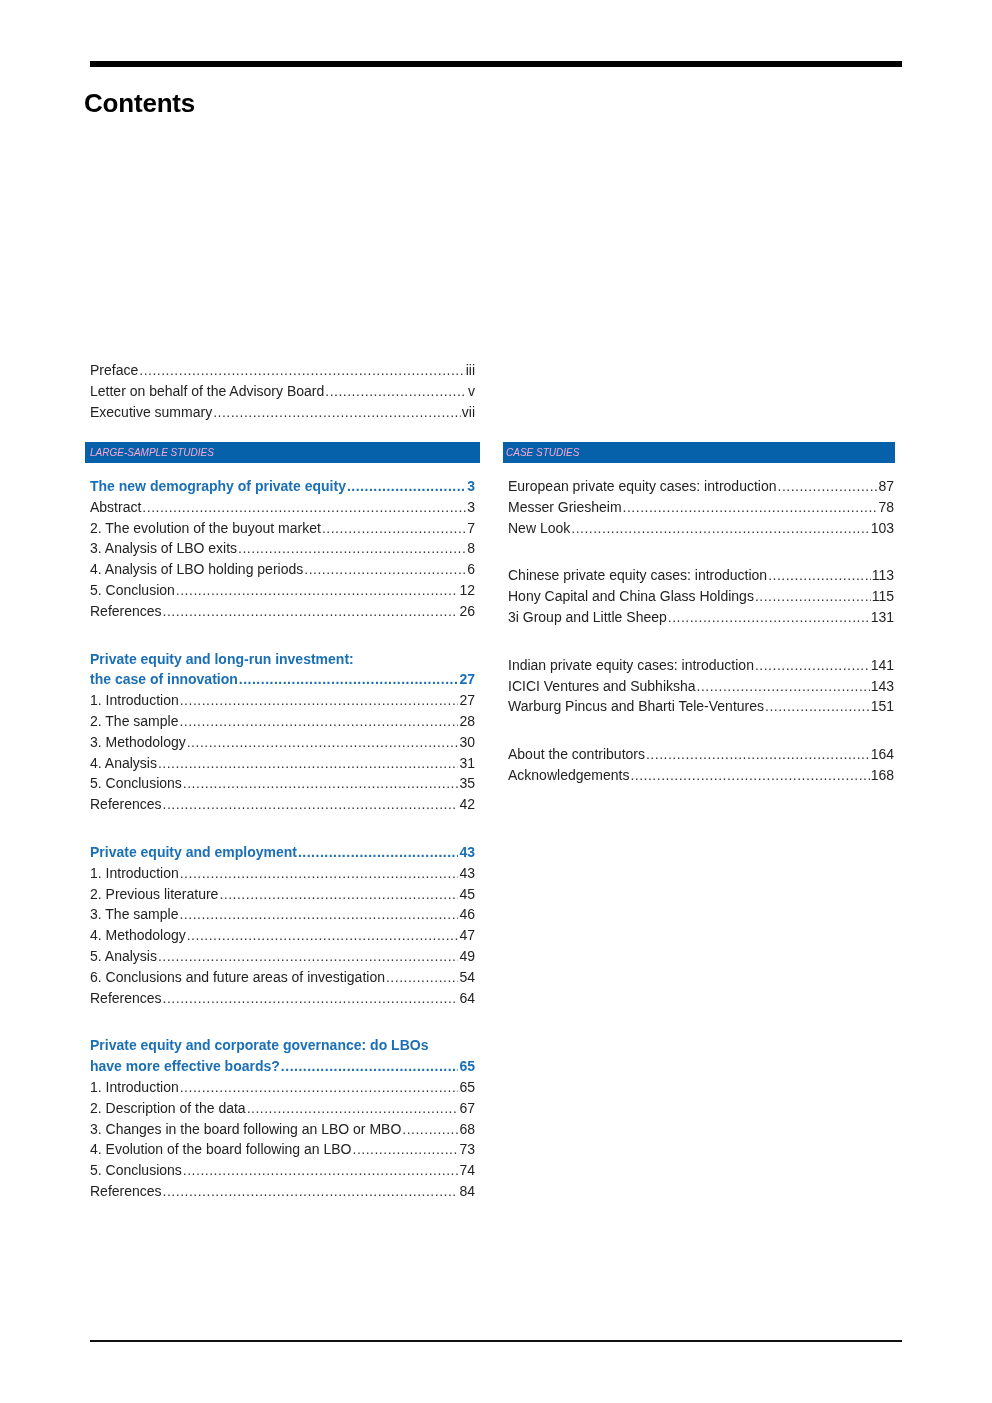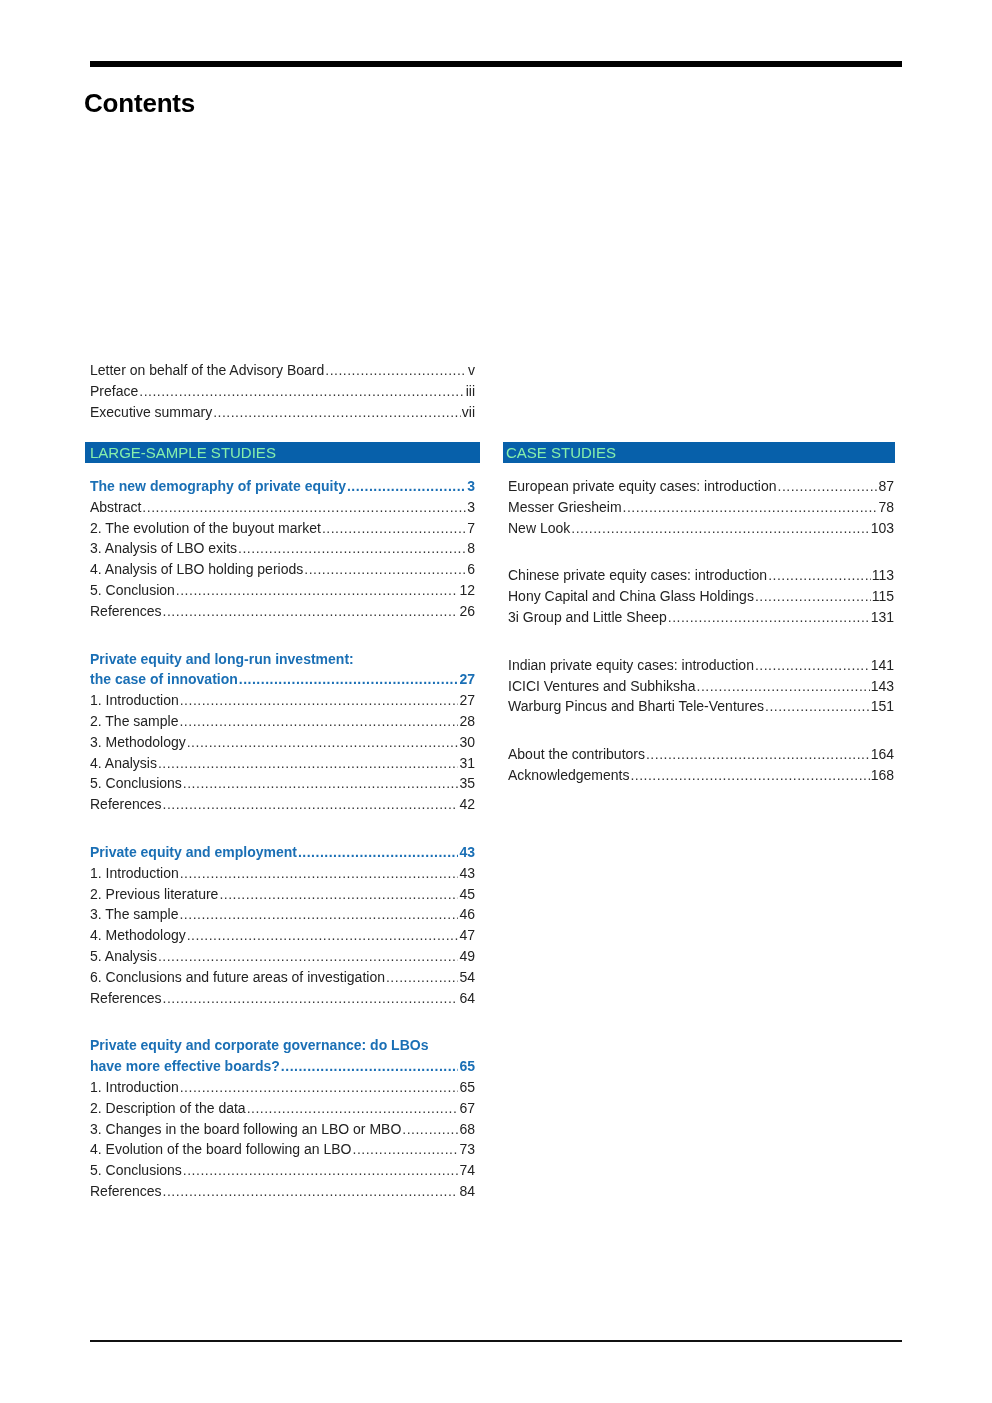--- a/index.html
+++ b/index.html
@@ -34,44 +34,44 @@
   .toc-line.chapter .leader { color: #1a6fb5; font-weight: bold; }
   .toc-line.chapter .page { font-weight: bold; }
   .toc-line.chapter .label { font-weight: bold; }
   .chapter-title-line {
     height: 20.8px; line-height: 20.8px; font-size: 14px; font-weight: bold; color: #1a6fb5;
   }
   .front-matter { position: absolute; left: 90px; top: 360px; width: 385px; }
   .col-left { position: absolute; left: 90px; top: 442px; width: 385px; }
   .col-right { position: absolute; left: 508px; top: 442px; width: 386px; }
   .section-bar {
-    height: 21px; line-height: 21px; background: #0760aa; color: #86efac;
-    font-size: 15px; padding-left: 0;
+    height: 21px; line-height: 21px; background: #0760aa; color: #f9a8d4;
+    font-size: 10px; padding-left: 0; font-style: italic;
   }
   .col-left .section-bar { margin-left: -5px; padding-left: 5px; width: 390px; }
   .col-right .section-bar { margin-left: -5px; padding-left: 3px; width: 389px; }
   .group { margin-top: 13px; }
   .group + .group { margin-top: 27px; }
 </style>
 </head>
 <body>
 
 <div class="top-rule"></div>
 <h1 class="page-title">Contents</h1>
 
 <div class="front-matter">
   <div class="toc-line">
+    <span class="label">Preface</span>
+    <span class="leader"></span>
+    <span class="page">iii</span>
+  </div>
+  <div class="toc-line">
     <span class="label">Letter on behalf of the Advisory Board</span>
     <span class="leader"></span>
     <span class="page">v</span>
-  </div>
-  <div class="toc-line">
-    <span class="label">Preface</span>
-    <span class="leader"></span>
-    <span class="page">iii</span>
   </div>
   <div class="toc-line">
     <span class="label">Executive summary</span>
     <span class="leader"></span>
     <span class="page">vii</span>
   </div>
 </div>
 
 <div class="col-left">
   <div class="section-bar">LARGE-SAMPLE STUDIES</div>

